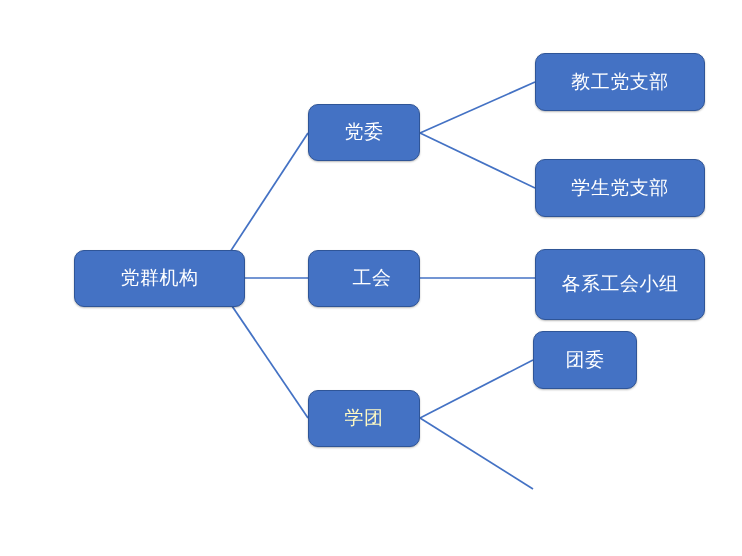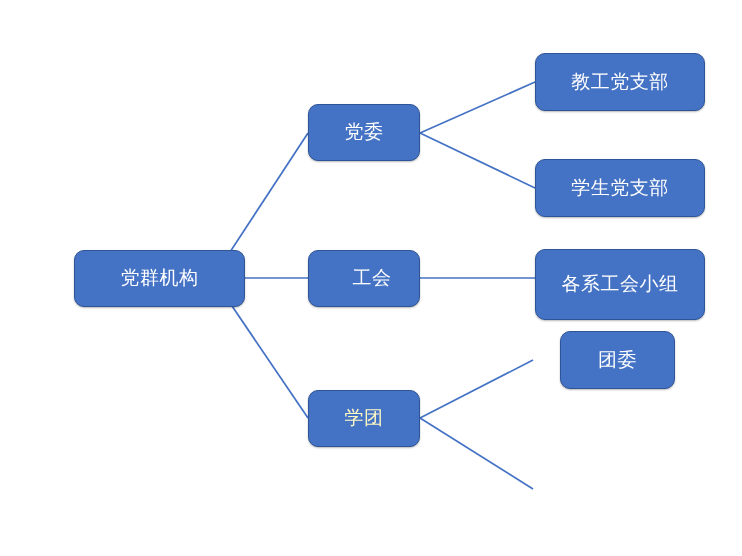--- a/index.html
+++ b/index.html
@@ -75,16 +75,16 @@
     </div>
     <div class="node" style="left: 535px; top: 53px; width: 170px; height: 58px; background: rgb(68, 114, 196); border-color: rgb(47, 85, 151); color: rgb(255, 255, 255);">
       <span class="node-label">教工党支部</span>
     </div>
     <div class="node" style="left: 535px; top: 159px; width: 170px; height: 58px; background: rgb(68, 114, 196); border-color: rgb(47, 85, 151); color: rgb(255, 255, 255); justify-content: center;">
       <span class="node-label">学生党支部</span>
     </div>
     <div class="node" style="left: 535px; top: 249px; width: 170px; height: 71px; background: rgb(68, 114, 196); border-color: rgb(47, 85, 151); color: rgb(255, 255, 255);">
       <span class="node-label">各系工会小组</span>
     </div>
-    <div class="node" style="left: 533px; top: 331px; width: 115px; height: 58px; background: rgb(68, 114, 196); border-color: rgb(47, 85, 151); color: rgb(255, 255, 255); margin-left: 27px;">
+    <div class="node" style="left: 533px; top: 331px; width: 104px; height: 58px; background: rgb(68, 114, 196); border-color: rgb(47, 85, 151); color: rgb(255, 255, 255);">
       <span class="node-label">团委</span>
     </div>
   </div>
 
 </body></html>

